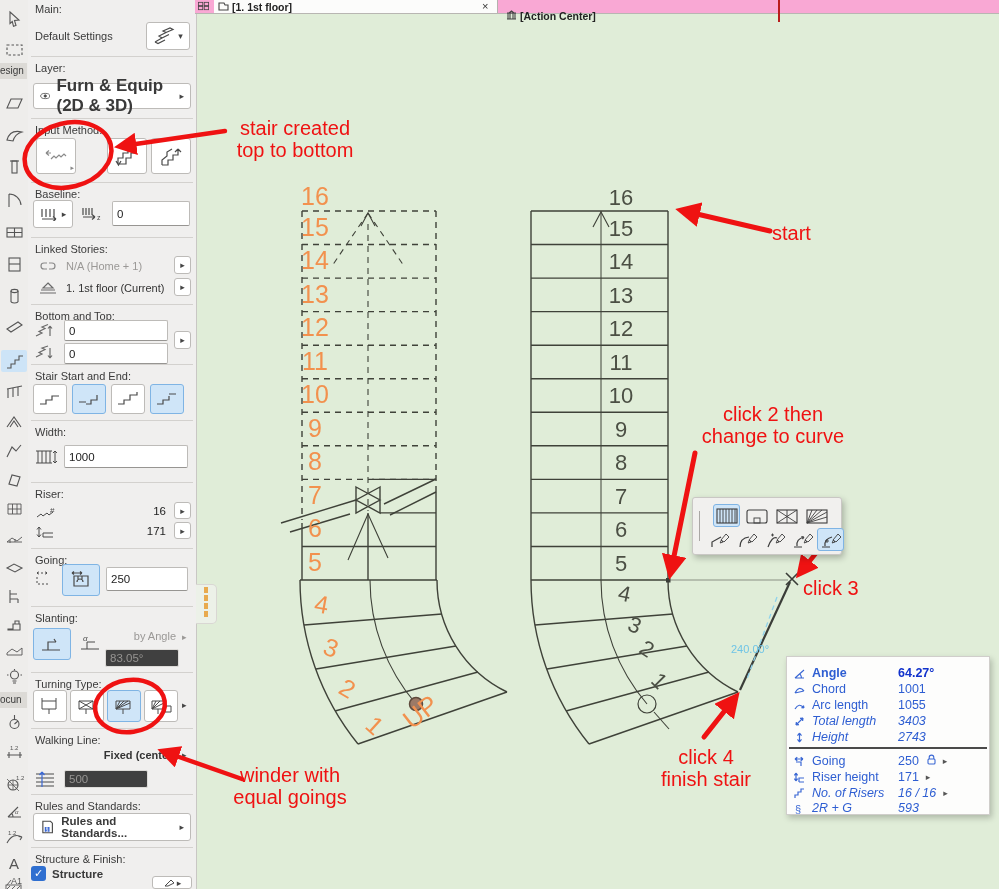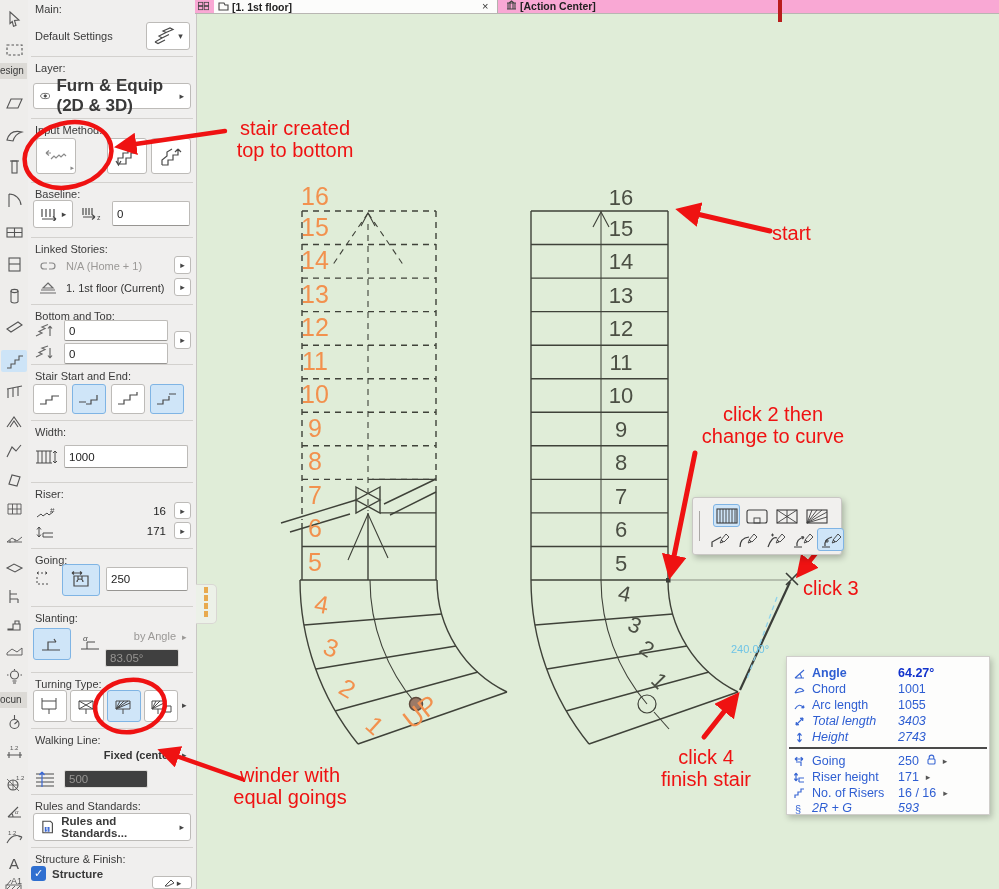--- a/index.html
+++ b/index.html
@@ -23,21 +23,21 @@
   .inp.dis{background:#404040;border-color:#dddbd8;color:#969492;}
   .car{color:#444;font-size:9px;}
   .carbtn{position:absolute;width:17px;height:18px;background:#fff;border:1px solid #bdbbb8;border-radius:3px;color:#444;font-size:9px;display:flex;align-items:center;justify-content:center;box-sizing:border-box;}
   .gray{color:#9a9896;}
   .plain-ico{position:absolute;display:flex;align-items:center;justify-content:center;}
   .plain-ico svg{stroke:#4a4a4a;fill:none;stroke-width:1.2;}
   .rt{position:absolute;text-align:right;white-space:nowrap;}
   
   #tabbar{position:absolute;left:195px;top:0;width:804px;height:13px;background:#f9a8d4;border-bottom:1px solid #b8b6b2;z-index:2;font-size:10.5px;}
   #tab1{position:absolute;left:19px;top:0;width:283px;height:13px;background:#fcfcfb;border-right:1px solid #b4b2ae;display:flex;align-items:center;}
-  #tab2{position:absolute;left:303px;top:0;width:280px;height:22px;border-right:4px solid #b91c1c;display:flex;align-items:flex-start;}
+  #tab2{position:absolute;left:303px;top:0;width:280px;height:22px;border-right:2px solid #b91c1c;display:flex;align-items:flex-end;}
   .tablabel{font-weight:bold;color:#222;margin-left:3px;white-space:nowrap;overflow:hidden;}
   .tabico svg{width:11px;height:10px;stroke:#444;fill:none;stroke-width:1.1;}
   #quadico{position:absolute;left:3px;top:1px;}
   #tabclose{position:absolute;left:268px;top:0px;color:#333;font-size:11px;cursor:default;}
   
   #edgehandle{position:absolute;left:196px;top:584px;width:20px;height:38px;background:#ecf1e8;border:1px solid #d9d7d3;border-left:none;border-radius:0 5px 5px 0;z-index:2;}
   #edgehandle i{display:block;width:4px;height:6px;background:#e8aa4e;margin:2px auto 0;}
   
   #drawsvg{position:absolute;left:0;top:0;z-index:1;pointer-events:none;}
   #redsvg{position:absolute;left:0;top:0;z-index:4;pointer-events:none;}
@@ -712,21 +712,21 @@
       <span class="fly">▸</span>
     </div>
     <div class="trow" style="top: 112px;">
       <span class="ic"><svg viewBox="0 0 13 13">
           <path d="M3 2 V10 M3 2 l-1.6 2.3 M3 2 l1.6 2.3 M3 10 l-1.6 -2.3 M3 10 l1.6 -2.3 M6 11 H11 M6 11 V7 H11"></path>
         </svg></span>
       <span class="tl">Riser height</span>
       <span class="tv">171</span>
       <span class="fly">▸</span>
     </div>
-    <div class="trow" style="top: 128px;">
+    <div class="trow" style="top: 128px; font-style: italic;">
       <span class="ic"><svg viewBox="0 0 13 13">
           <path d="M2 11 V8 H5 V5 H8 V2 H11"></path>
         </svg></span>
       <span class="tl">No. of Risers</span>
       <span class="tv">16 / 16</span>
       <span class="fly">▸</span>
     </div>
     <div class="trow b" style="top: 143px;">
       <span class="ic"><svg viewBox="0 0 13 13">
           <text x="2" y="11" font-size="11" stroke="none" fill="#3b68d4">§</text>

